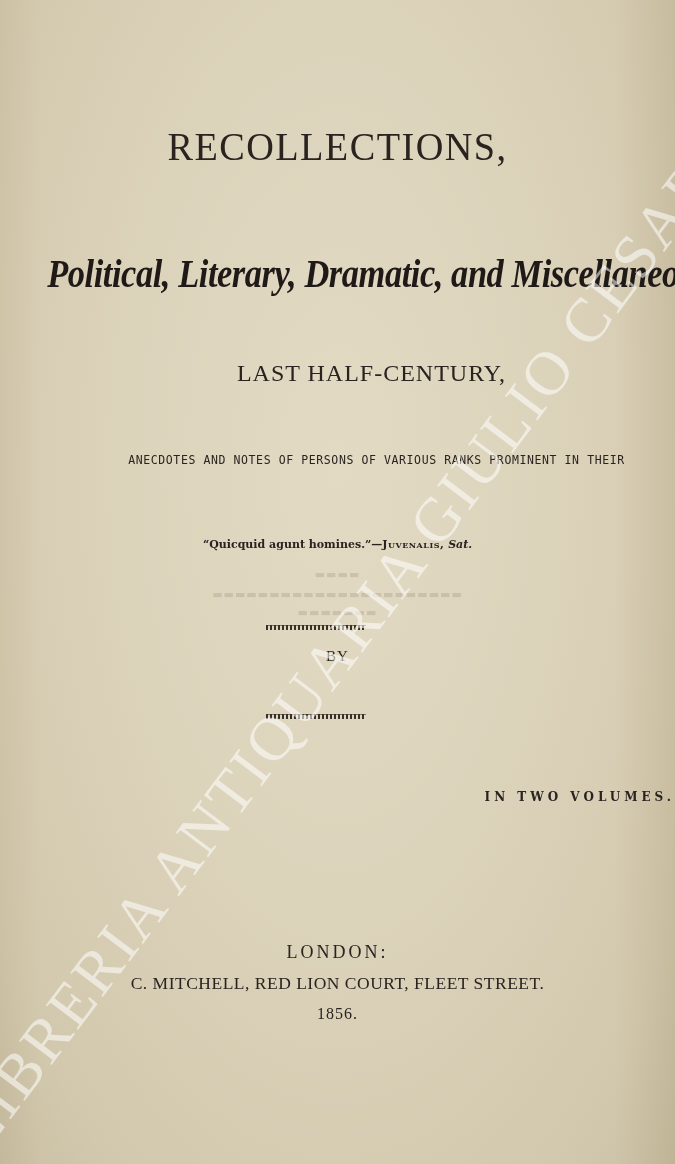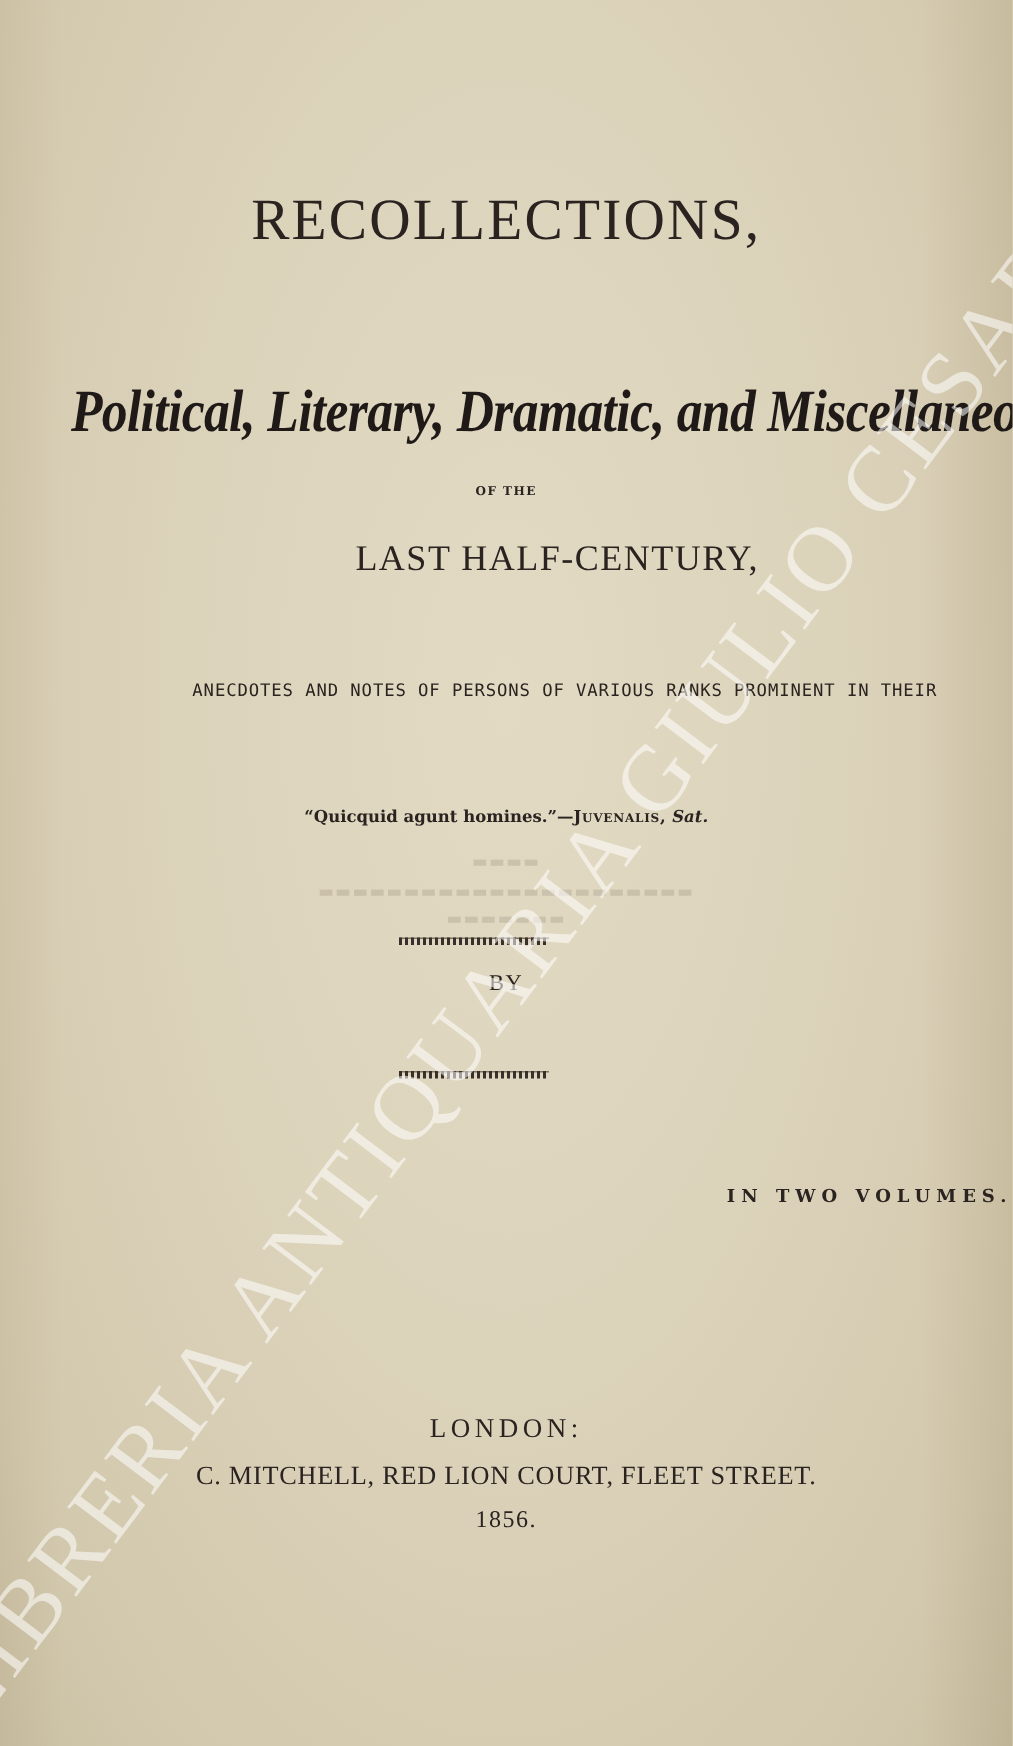--- a/index.html
+++ b/index.html
@@ -91,21 +91,20 @@
 <div class="page">
   <div class="edge-left"></div>
   <div class="edge-right"></div>
 
   <div class="bleed" style="top:568px;">​▬▬▬▬</div>
   <div class="bleed" style="top:588px;">▬▬▬▬▬▬▬▬▬▬▬▬▬▬▬▬▬▬▬▬▬▬</div>
   <div class="bleed" style="top:606px;">▬▬▬▬▬▬▬</div>
 
   <div class="line serif title">RECOLLECTIONS,</div>
   <div class="line serif subtitle">Political, Literary, Dramatic, and Miscellaneous,</div>
-  <div class="line slab small-caps-tiny of-the">OF THE</div>
   <div class="line serif period">LAST HALF-CENTURY,</div>
   <div class="line desc desc1">ANECDOTES AND NOTES OF PERSONS OF VARIOUS RANKS PROMINENT IN THEIR</div>
 
   <div class="line slab motto">
     <span>“Quicquid agunt homines.”—</span><span class="auth">Juvenalis,</span>
     <span class="sat">Sat.</span>
   </div>
 
   <div class="rule rule1"></div>
   <div class="line serif by">BY</div>

